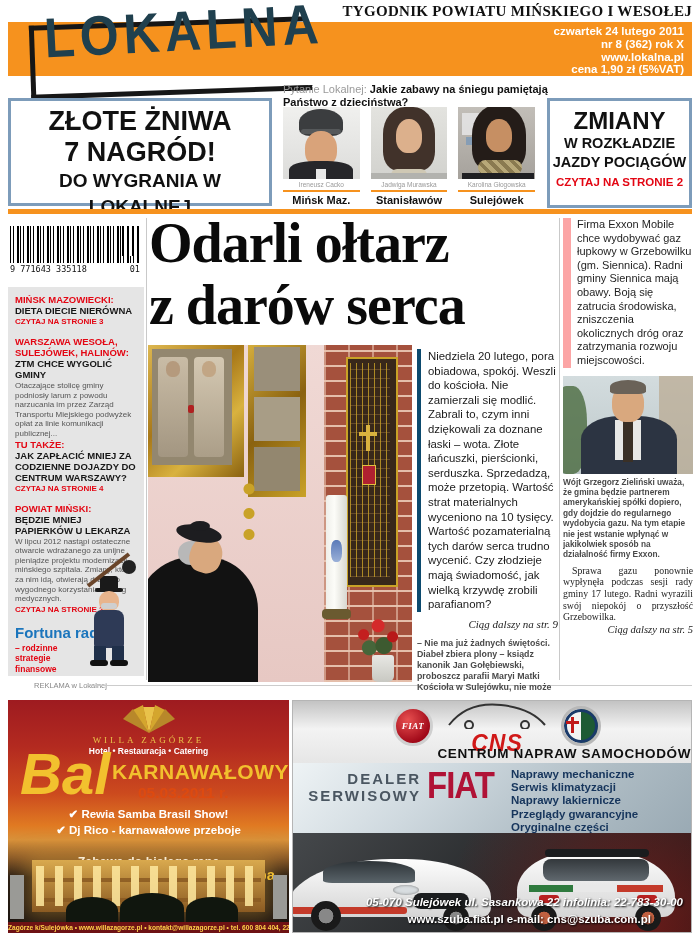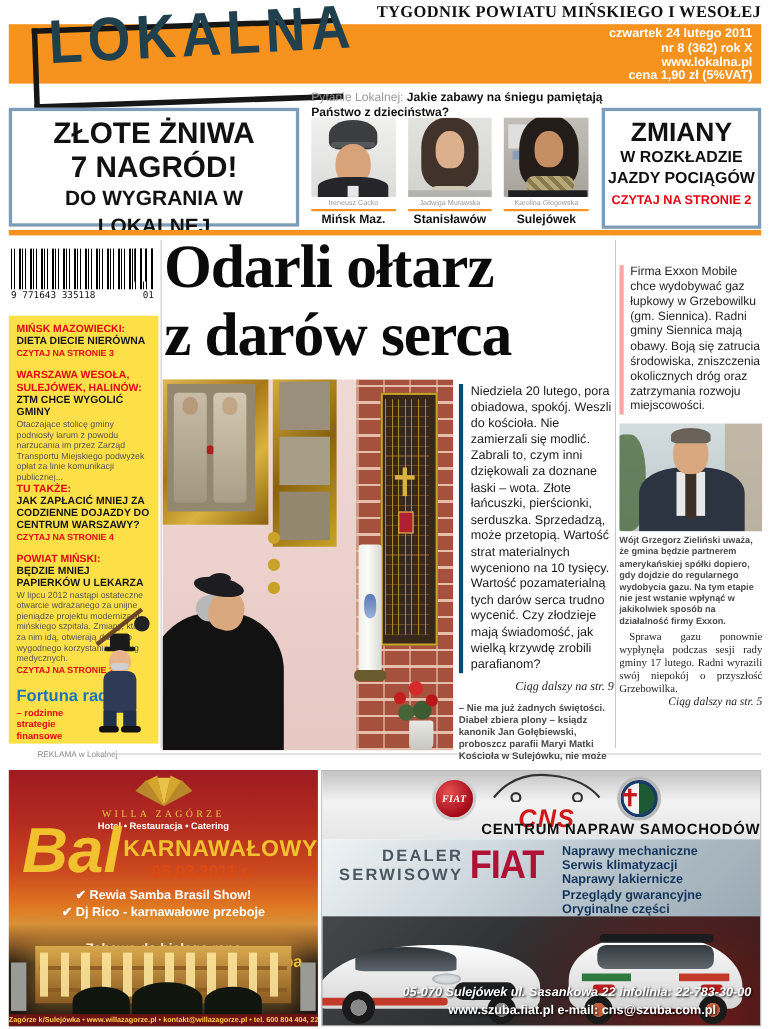--- a/index.html
+++ b/index.html
@@ -36,21 +36,21 @@
   .face{position:absolute;border-radius:48% 48% 42% 42%;}
   
   .orange-rule{left:8px;right:8px;top:209px;height:5px;background:#F6921E;}
   .vrule{width:1px;background:#c9c9c9;top:218px;height:462px;}
 
   
   .barcode{left:10px;top:226px;width:130px;}
   .bars{height:37px;background:repeating-linear-gradient(90deg,#000 0 1px,#fff 1px 3px,#000 3px 4px,#fff 4px 7px,#000 7px 9px,#fff 9px 10px);}
   .bars-sm{position:absolute;right:0;top:0;width:18px;height:30px;background:repeating-linear-gradient(90deg,#000 0 2px,#fff 2px 5px);}
   .bdigits{display:flex;justify-content:space-between;font-family:"DejaVu Sans Mono",monospace;font-size:8.5px;margin-top:1px;}
-  .ybox{left:8px;top:287px;width:136px;height:389px;background:#fde047;padding:7px 7px 0 7px;box-sizing:border-box;overflow:hidden;}
+  .ybox{left:8px;top:287px;width:136px;height:389px;background:#e5e5e5;padding:7px 7px 0 7px;box-sizing:border-box;overflow:hidden;}
   .kick{color:#E30613;font-weight:bold;font-size:9.5px;line-height:11px;}
   .ytitle{color:#161616;font-weight:bold;font-size:9.5px;line-height:11px;}
   .ybody{color:#555;font-size:8px;line-height:9.6px;margin-top:1px;}
   .ycta{color:#E30613;font-weight:bold;font-size:8px;line-height:10px;margin-top:1px;}
   .yitem{margin-bottom:9px;}
   .fortuna-title{color:#1B75BC;font-weight:bold;font-size:15px;margin:2px 0 2px 0;}
   .fortuna-red{color:#E30613;font-weight:bold;font-size:8.5px;line-height:10.5px;width:68px;}
   .sweep{position:absolute;right:4px;bottom:8px;width:54px;height:92px;}
   .reklama{left:10px;top:681px;font-size:7.5px;color:#888;padding-left:24px;}
   .reklama-line{left:86px;right:8px;top:685px;height:1px;background:#ccc;}
@@ -60,21 +60,21 @@
             font-size:56px;line-height:62px;letter-spacing:-1px;color:#0a0a0a;white-space:nowrap;}
   .main-photo{left:148px;top:345px;width:264px;height:337px;overflow:hidden;background:linear-gradient(180deg,#f0d9d5,#e7c8c3);}
   .mid-col{left:417px;top:349px;width:141px;height:344px;overflow:hidden;}
   .lead-par{border-left:4px solid #0c4a6e;padding-left:7px;font-size:11.4px;line-height:14.6px;color:#1a1a1a;}
   .continued{font-family:"Liberation Serif",serif;font-style:italic;font-size:11px;text-align:right;margin-top:6px;color:#222;}
   .caption{margin-top:8px;font-size:8.8px;line-height:11px;color:#4a4a4a;font-weight:bold;}
 
   
   .gas-col{left:563px;top:216px;width:130px;height:477px;overflow:hidden;}
   .gas-h{font-family:"Liberation Serif",serif;font-size:33px;line-height:36px;color:#151515;}
-  .gas-lead{margin-top:25px;border-left:4px solid #fca5a5;padding-left:6px;font-size:11px;line-height:13.6px;color:#1f1f1f;}
+  .gas-lead{margin-top:2px;border-left:8px solid #fca5a5;padding-left:6px;font-size:11px;line-height:13.6px;color:#1f1f1f;}
   .gas-photo{margin-top:8px;height:98px;position:relative;overflow:hidden;background:linear-gradient(180deg,#d3dcde,#bcc7c9);}
   .gas-cap{margin-top:3px;font-size:8.3px;line-height:10.4px;color:#4a4a4a;font-weight:bold;}
   .gas-body{margin-top:5px;font-family:"Liberation Serif",serif;font-size:9.8px;line-height:11.6px;color:#222;text-align:justify;text-indent:9px;}
   .gas-cont{font-family:"Liberation Serif",serif;font-style:italic;font-size:10.5px;text-align:right;color:#222;margin-top:1px;}
 
   
   .ad-willa{left:8px;top:700px;width:281px;height:233px;overflow:hidden;
     background:linear-gradient(180deg,#9e1b20 0%,#b32a20 20%,#cc4a1e 40%,#e07a22 54%,#d8913a 60%,#8a5a28 68%,#2c2015 76%,#181210 100%);}
   .lotus{left:50%;top:3px;transform:translateX(-50%);}
   .willa-brand{top:35px;width:100%;text-align:center;color:#e9c24a;font-family:"Liberation Serif",serif;

